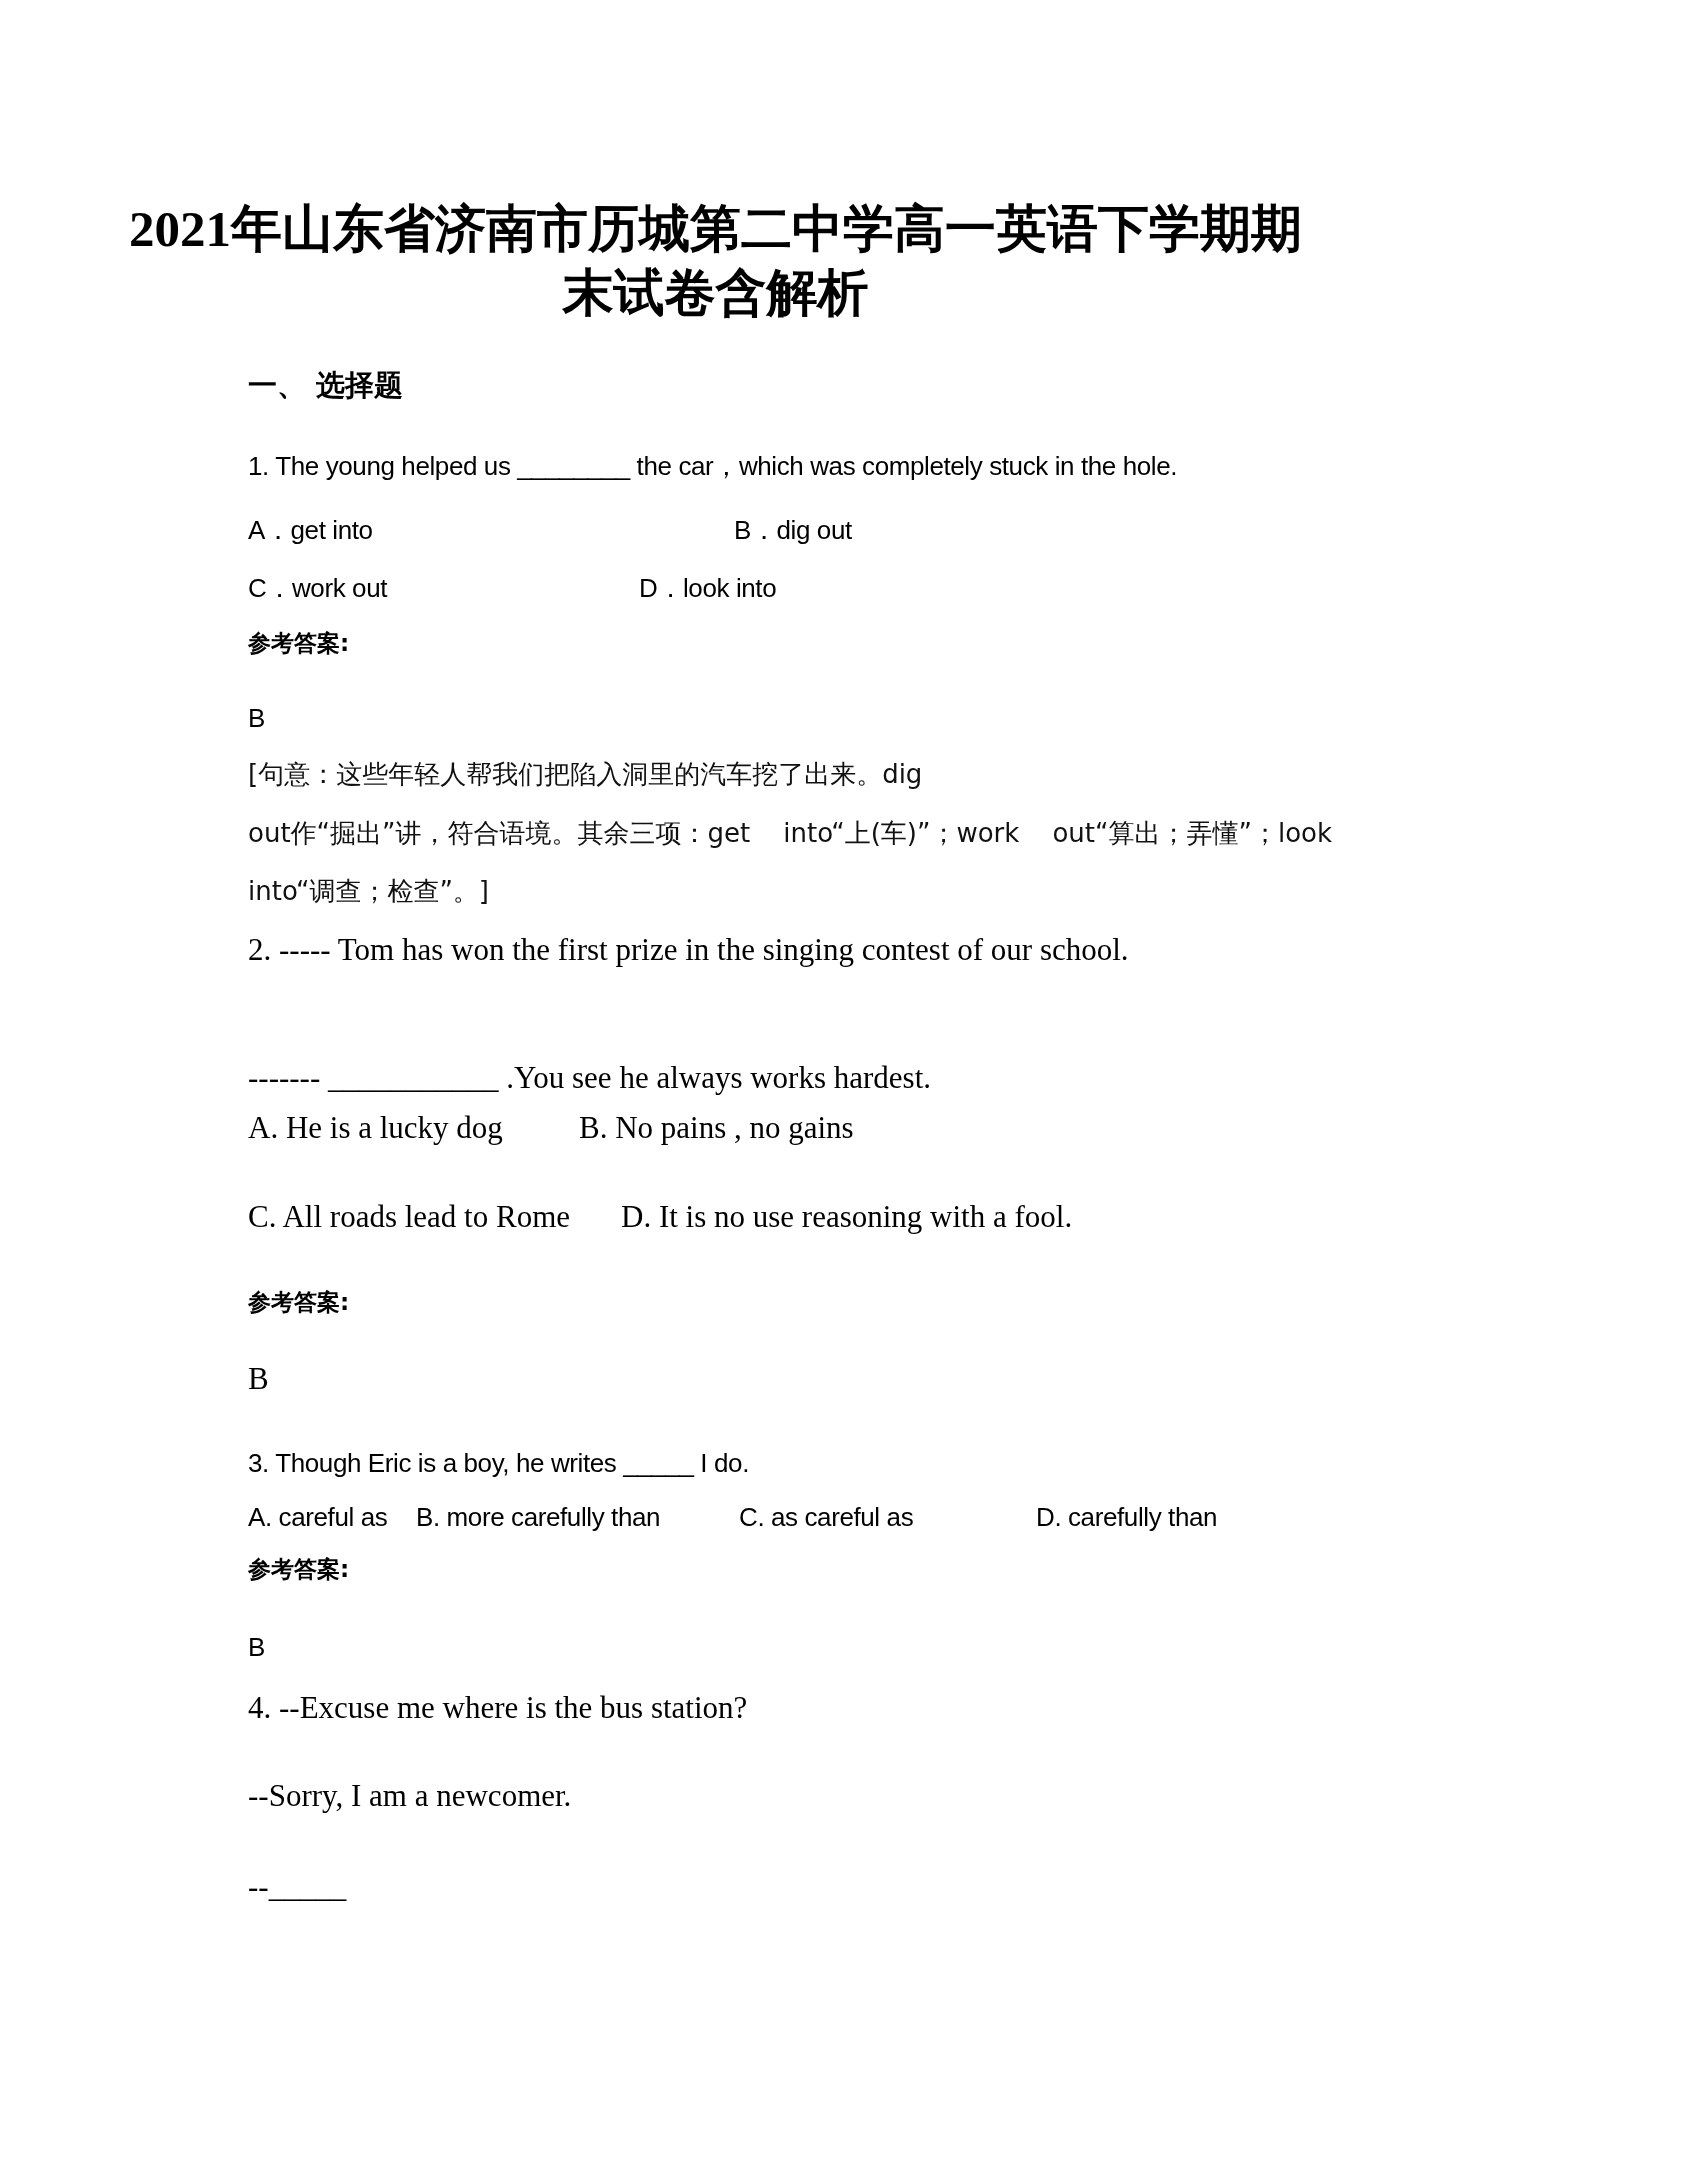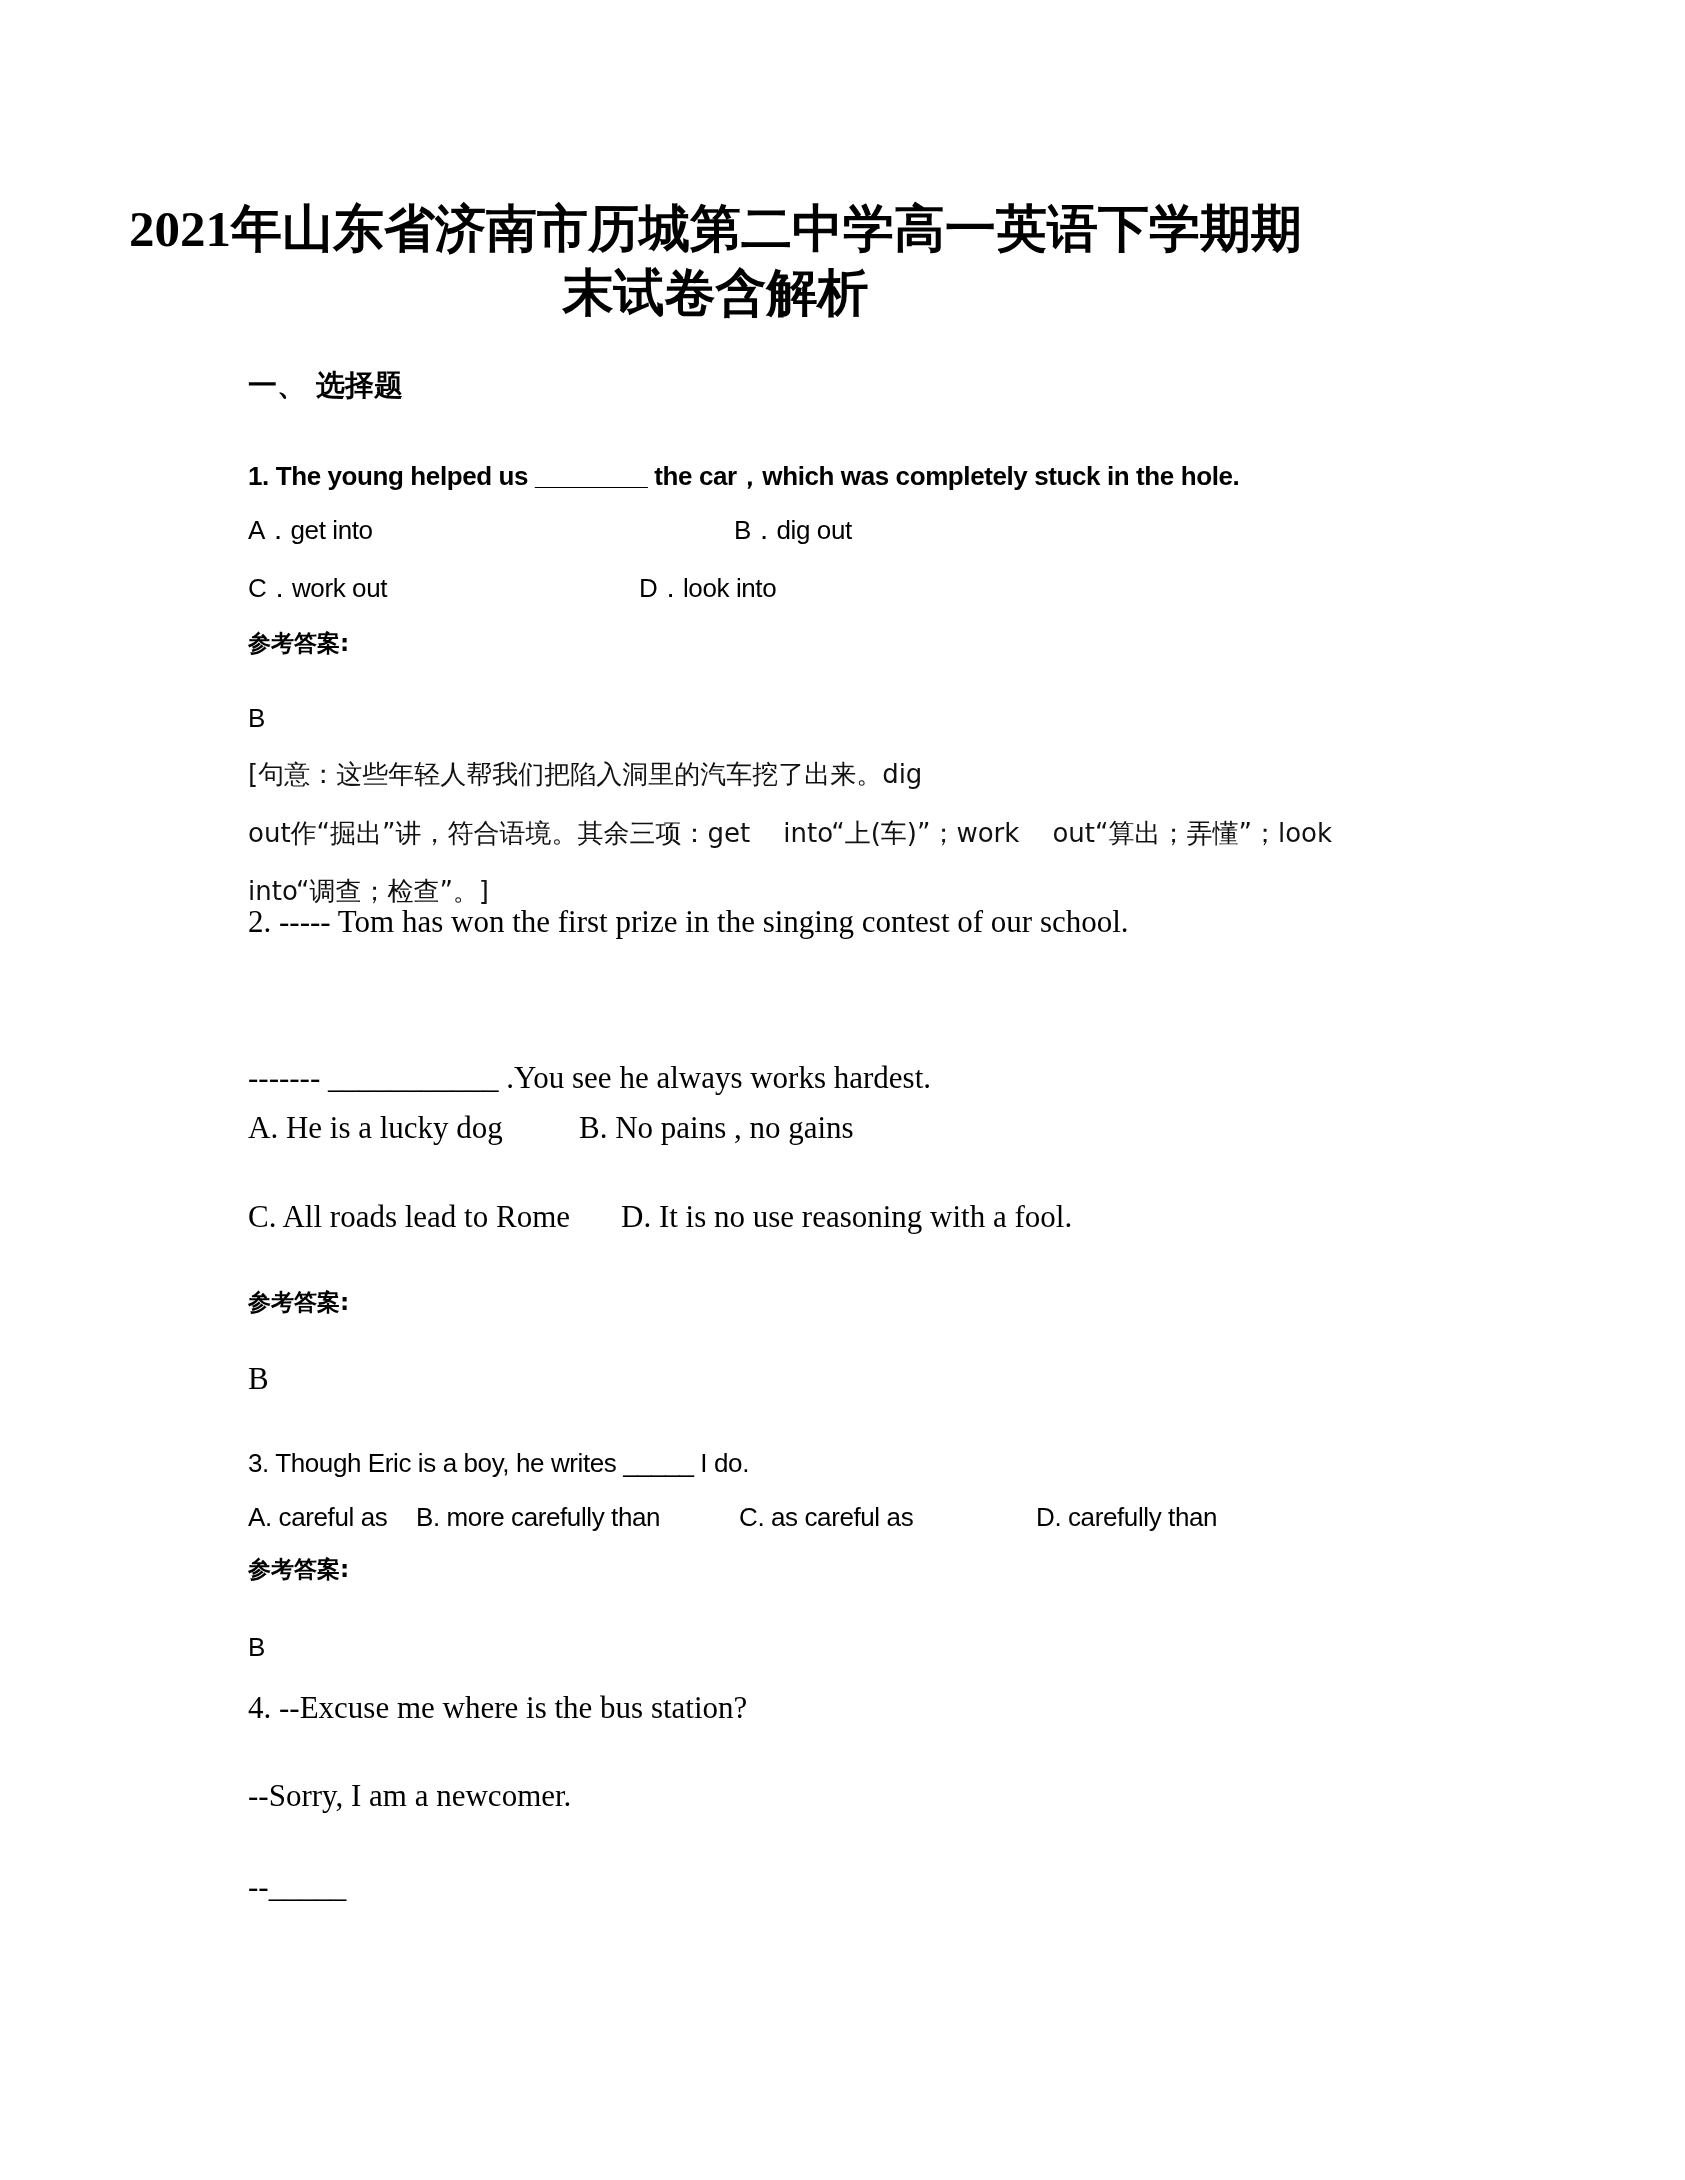--- a/index.html
+++ b/index.html
@@ -17,35 +17,35 @@
 </head>
 <body>
 
 <div class="page">
 
   <div class="title" style="top:204px;">2021年山东省济南市历城第二中学高一英语下学期期</div>
   <div class="title" style="top:268px;">末试卷含解析</div>
 
   <div class="line heading" style="top:371px;">一、 选择题</div>
 
-  <div class="line sans" style="top:463px;font-weight:bold;"><span>1. The young helped us </span><span>________</span><span> the car，which was completely stuck in the hole.</span></div>
+  <div class="line sans" style="top:453px;"><span>1. The young helped us </span><span>________</span><span> the car，which was completely stuck in the hole.</span></div>
 
   <div class="opt sans" style="left:248px; top:517px;">A．get into</div>
   <div class="opt sans" style="left:734px; top:517px;">B．dig out</div>
   <div class="opt sans" style="left:248px; top:575px;">C．work out</div>
   <div class="opt sans" style="left:639px; top:575px;">D．look into</div>
 
   <div class="line answer-label" style="top:632px;">参考答案:</div>
   <div class="line sans" style="top:705px;">B</div>
 
   <div class="line cjk-explain" style="top:761px;">[句意：这些年轻人帮我们把陷入洞里的汽车挖了出来。dig</div>
   <div class="line cjk-explain" style="top:820px;">out作“掘出”讲，符合语境。其余三项：get    into“上(车)”；work    out“算出；弄懂”；look</div>
   <div class="line cjk-explain" style="top:878px;">into“调查；检查”。]</div>
 
-  <div class="line serif" style="top:906px;">2. ----- Tom has won the first prize in the singing contest of our school.</div>
+  <div class="line serif" style="top:934px;">2. ----- Tom has won the first prize in the singing contest of our school.</div>
   <div class="line serif" style="top:1022px;margin-top:40px;"><span>------- </span><span>___________</span><span> .You see he always works hardest.</span></div>
 
   <div class="opt serif" style="left:248px; top:1112px;">A. He is a lucky dog</div>
   <div class="opt serif" style="left:579px; top:1112px;">B. No pains , no gains</div>
   <div class="opt serif" style="left:248px; top:1201px;">C. All roads lead to Rome</div>
   <div class="opt serif" style="left:621px; top:1201px;">D. It is no use reasoning with a fool.</div>
 
   <div class="line answer-label" style="top:1291px;">参考答案:</div>
   <div class="line serif" style="top:1363px;">B</div>
 

